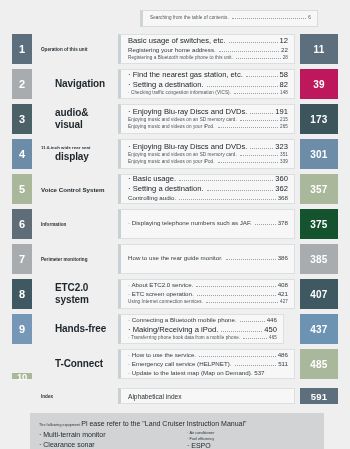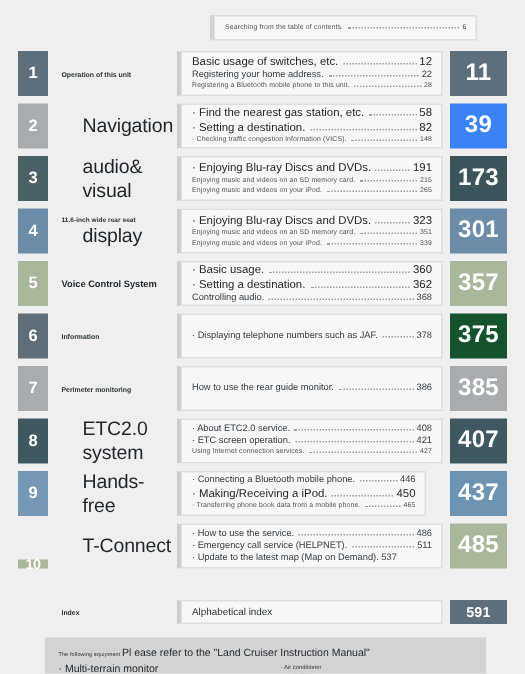--- a/index.html
+++ b/index.html
@@ -61,44 +61,44 @@
     letter-spacing:-.3px;
   }
   .num.n10{font-size:9.5px;}
   .cat{
     width:86px;min-width:86px;
     display:flex;flex-direction:column;justify-content:center;
     padding-left:9px;
     box-sizing:border-box;
   }
   .cat-sub{font-size:4.3px;font-weight:bold;color:#2b3237;line-height:1.25;letter-spacing:.05px;}
-  .cat-main{font-size:13px;font-weight:normal;color:#1f262b;line-height:1.2;letter-spacing:-.1px;padding-left:14px;}
+  .cat-main{font-size:10px;font-weight:bold;color:#1f262b;line-height:1.2;letter-spacing:-.1px;padding-left:14px;}
   .cat-onlysub{font-size:4.6px;font-weight:bold;color:#2b3237;}
   .cat-vcs{font-size:6.2px;font-weight:bold;color:#1f262b;}
 
   .entries{
     flex:1 1 auto;
     background:#f7f7f7;
     border:1px solid #dcdfe0;
     border-left:3px solid #c9cfd2;
     box-sizing:border-box;
     padding:0 6px 2px 7px;
     display:flex;flex-direction:column;justify-content:center;
     gap:1px;
   }
   .tab{
     width:38px;min-width:38px;
     margin-left:5px;
     display:flex;align-items:center;justify-content:center;
-    color:#ffffff;font-size:16px;font-weight:bold;
+    color:#ffffff;font-size:10px;font-weight:bold;
     letter-spacing:.2px;
   }
 
   
-  .row.index{height:16px;margin-top:16px;}
+  .row.index{height:16px;margin-top:4px;}
   .row.index .entries{
     justify-content:center;
     padding-top:0;padding-bottom:0;
   }
   .idx-label{font-size:6.6px;color:#2b3237;}
   .row.index .cat{width:86px;}
   .row.index .num{background:transparent;}
   .row.index .tab{font-size:9.5px;}
 
   
@@ -177,21 +177,21 @@
             <span class="lbl">· Setting a destination.</span>
             <span class="dots"></span>
             <span class="pg">82</span>
           </div>
           <div class="leader t-small">
             <span class="lbl">· Checking traffic congestion information (VICS).</span>
             <span class="dots"></span>
             <span class="pg">148</span>
           </div>
         </div>
-        <div class="tab" style="background: #3b82f6;">39</div>
+        <div class="tab" style="background: #be185d;">39</div>
       </div>
       <div class="row">
         <div class="num" style="background: rgb(74, 97, 104);">3</div>
         <div class="cat">
           <div class="cat-main">audio&amp;<br>visual</div>
         </div>
         <div class="entries">
           <div class="leader t-big">
             <span class="lbl">· Enjoying Blu-ray Discs and DVDs.</span>
             <span class="dots"></span>

